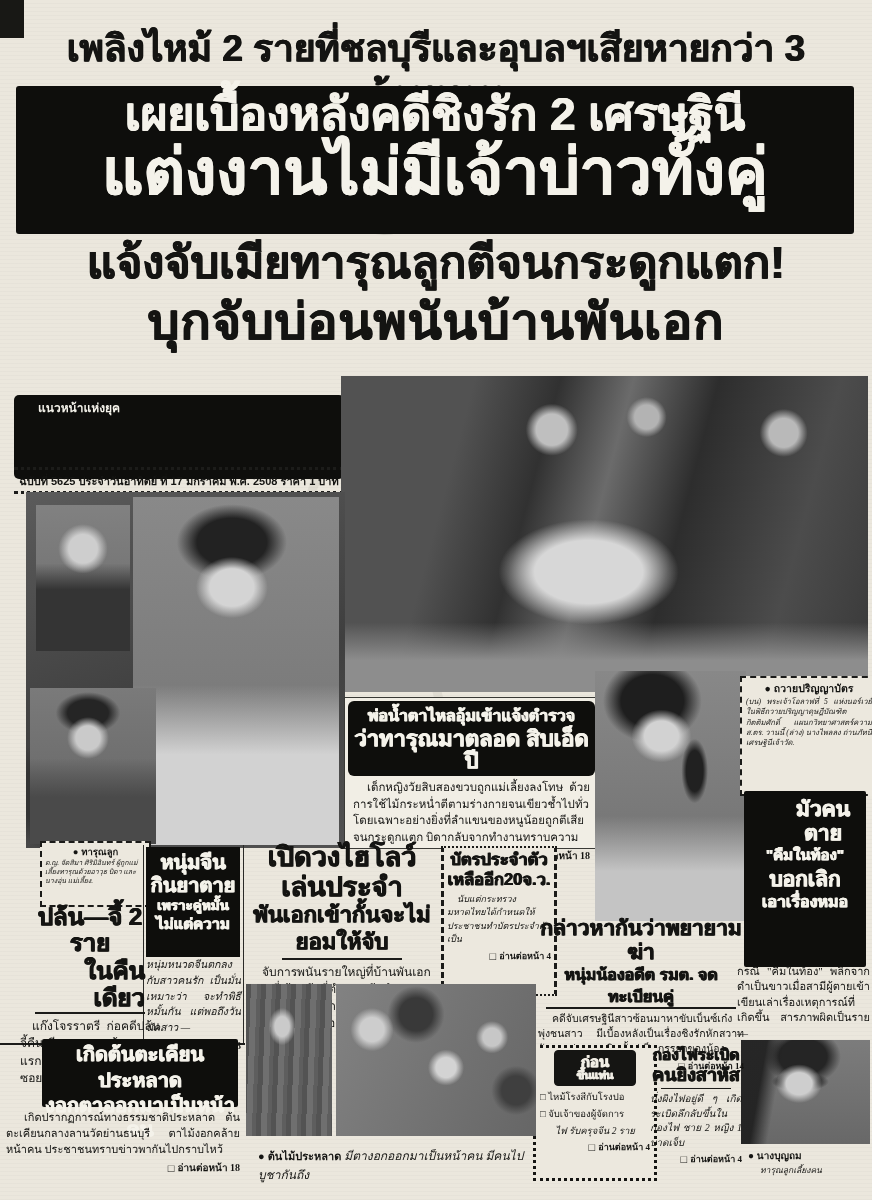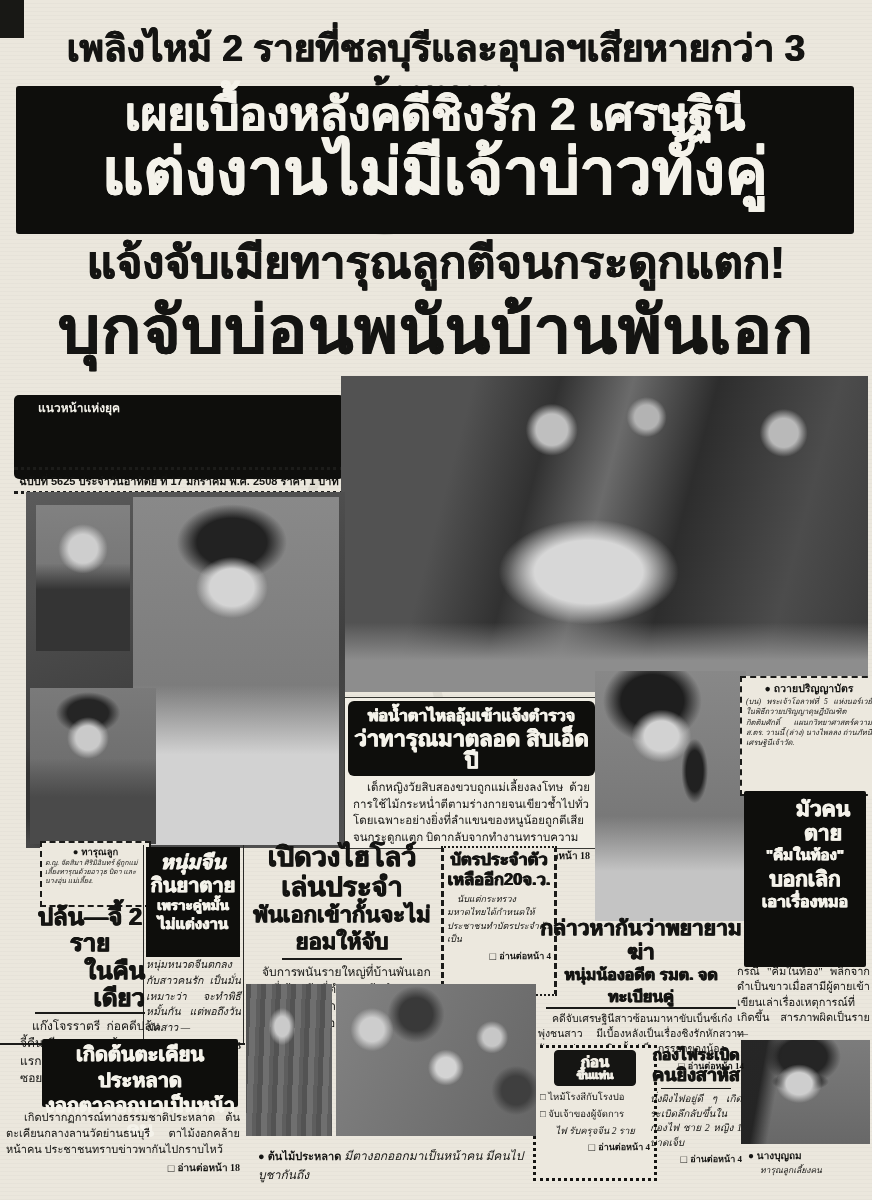--- a/index.html
+++ b/index.html
@@ -88,21 +88,21 @@
   <div class="abs wm" style="left:430px;top:560px;width:200px;height:200px;"></div>
 
   <div class="abs fat center" style="left:30px;top:26px;width:812px;font-size:37px;line-height:1.25;">เพลิงไหม้ 2 รายที่ชลบุรีและอุบลฯเสียหายกว่า 3 ล้านบาท</div>
 
   <div class="abs blackbox" style="left:16px;top:86px;width:838px;height:148px;border-radius:3px;">
     <div class="fat center" style="font-size:46px;line-height:1.05;margin-top:4px;">เผยเบื้องหลังคดีชิงรัก 2 เศรษฐินี</div>
     <div class="fat center" style="font-size:64px;line-height:1.0;margin-top:2px;">แต่งงานไม่มีเจ้าบ่าวทั้งคู่</div>
   </div>
 
   <div class="abs fat center" style="left:6px;top:238px;width:860px;font-size:45px;line-height:1.1;">แจ้งจับเมียทารุณลูกตีจนกระดูกแตก!</div>
-  <div class="abs fat center" style="left:2px;top:296px;width:868px;font-size:66px;line-height:1.05;letter-spacing:1px;">บุกจับบ่อนพนันบ้านพันเอก</div>
+  <div class="abs fat center" style="left:2px;top:296px;width:868px;font-size:50px;line-height:1.05;letter-spacing:1px;">บุกจับบ่อนพนันบ้านพันเอก</div>
 
   <div class="abs blackbox" style="left:14px;top:380px;width:330px;height:84px;border-radius:5px;margin-top:15px;">
     <div style="font-size:12px;font-weight:bold;margin:3px 0 0 24px;">แนวหน้าแห่งยุค</div>
   </div>
   <div class="abs dotrule" style="left:14px;top:467px;width:330px;"></div>
   <div class="abs center" style="left:10px;top:472px;width:338px;font-size:11px;font-weight:bold;">ฉบับที่ 5625 ประจำวันอาทิตย์ ที่ 17 มกราคม พ.ศ. 2508 ราคา 1 บาท</div>
   <div class="abs dotrule" style="left:14px;top:491px;width:330px;"></div>
 
   <div class="abs ph" id="ph-ceremony" style="left:341px;top:376px;width:527px;height:316px;"></div>
 
@@ -164,24 +164,24 @@
   <div class="abs hrule" style="left:0px;top:1043px;width:245px;"></div>
 
   <div class="abs" style="left:20px;top:904px;width:140px;">
     <div class="fat center" style="font-size:24px;line-height:1.1;">ปล้น—จี้ 2 ราย</div>
     <div class="fat center underl" style="font-size:24px;line-height:1.15;width:110px;margin:0 auto;text-align:right;">ในคืนเดียว</div>
     <div class="serif just" style="font-size:12px;line-height:1.45;margin-top:4px;text-indent:12px;">แก๊งโจรราตรี ก่อคดีปล้นจี้คืนเดียวสองรายซ้อน รายแรกลวงแท็กซี่ให้ไปส่งในซอยเปลี่ยว</div>
     <span class="readmore"><span class="bx">□</span><span>อ่านต่อหน้า 4</span></span>
   </div>
 
   <div class="abs blackbox center" style="left:146px;top:847px;width:94px;height:106px;padding-top:4px;">
-    <div class="fat" style="font-size:20px;line-height:1.15;font-style:italic;">หนุ่มจีน</div>
+    <div class="fat" style="font-size:20px;line-height:1.15;">หนุ่มจีน</div>
     <div class="fat" style="font-size:20px;line-height:1.15;">กินยาตาย</div>
     <div class="fat" style="font-size:13.5px;line-height:1.3;">เพราะคู่หมั้น</div>
-    <div class="fat" style="font-size:15px;line-height:1.2;">ไม่แต่งงาน</div>
+    <div class="fat" style="font-size:15px;line-height:1.2;">ไม่แต่ความ</div>
   </div>
   <div class="abs" style="left:146px;top:957px;width:95px;">
     <div class="serif just" style="font-size:10.5px;line-height:1.5;font-style:italic;">หนุ่มหนวดจีนตกลงกับสาวคนรัก เป็นมั่นเหมาะว่า จะทำพิธีหมั้นกัน แต่พอถึงวันนัดสาว —</div>
     <span class="readmore"><span class="bx">□</span><span>อ่านต่อหน้า 18</span></span>
   </div>
 
   <div class="abs" style="left:246px;top:843px;width:192px;">
     <div class="fat center" style="font-size:27px;line-height:1.1;">เปิดวงไฮโลว์เล่นประจำ</div>
     <div class="fat center" style="font-size:22px;line-height:1.2;">พันเอกเข้ากั้นจะไม่ยอมให้จับ</div>
     <div class="hrule" style="width:120px;margin:3px auto 4px;"></div>

